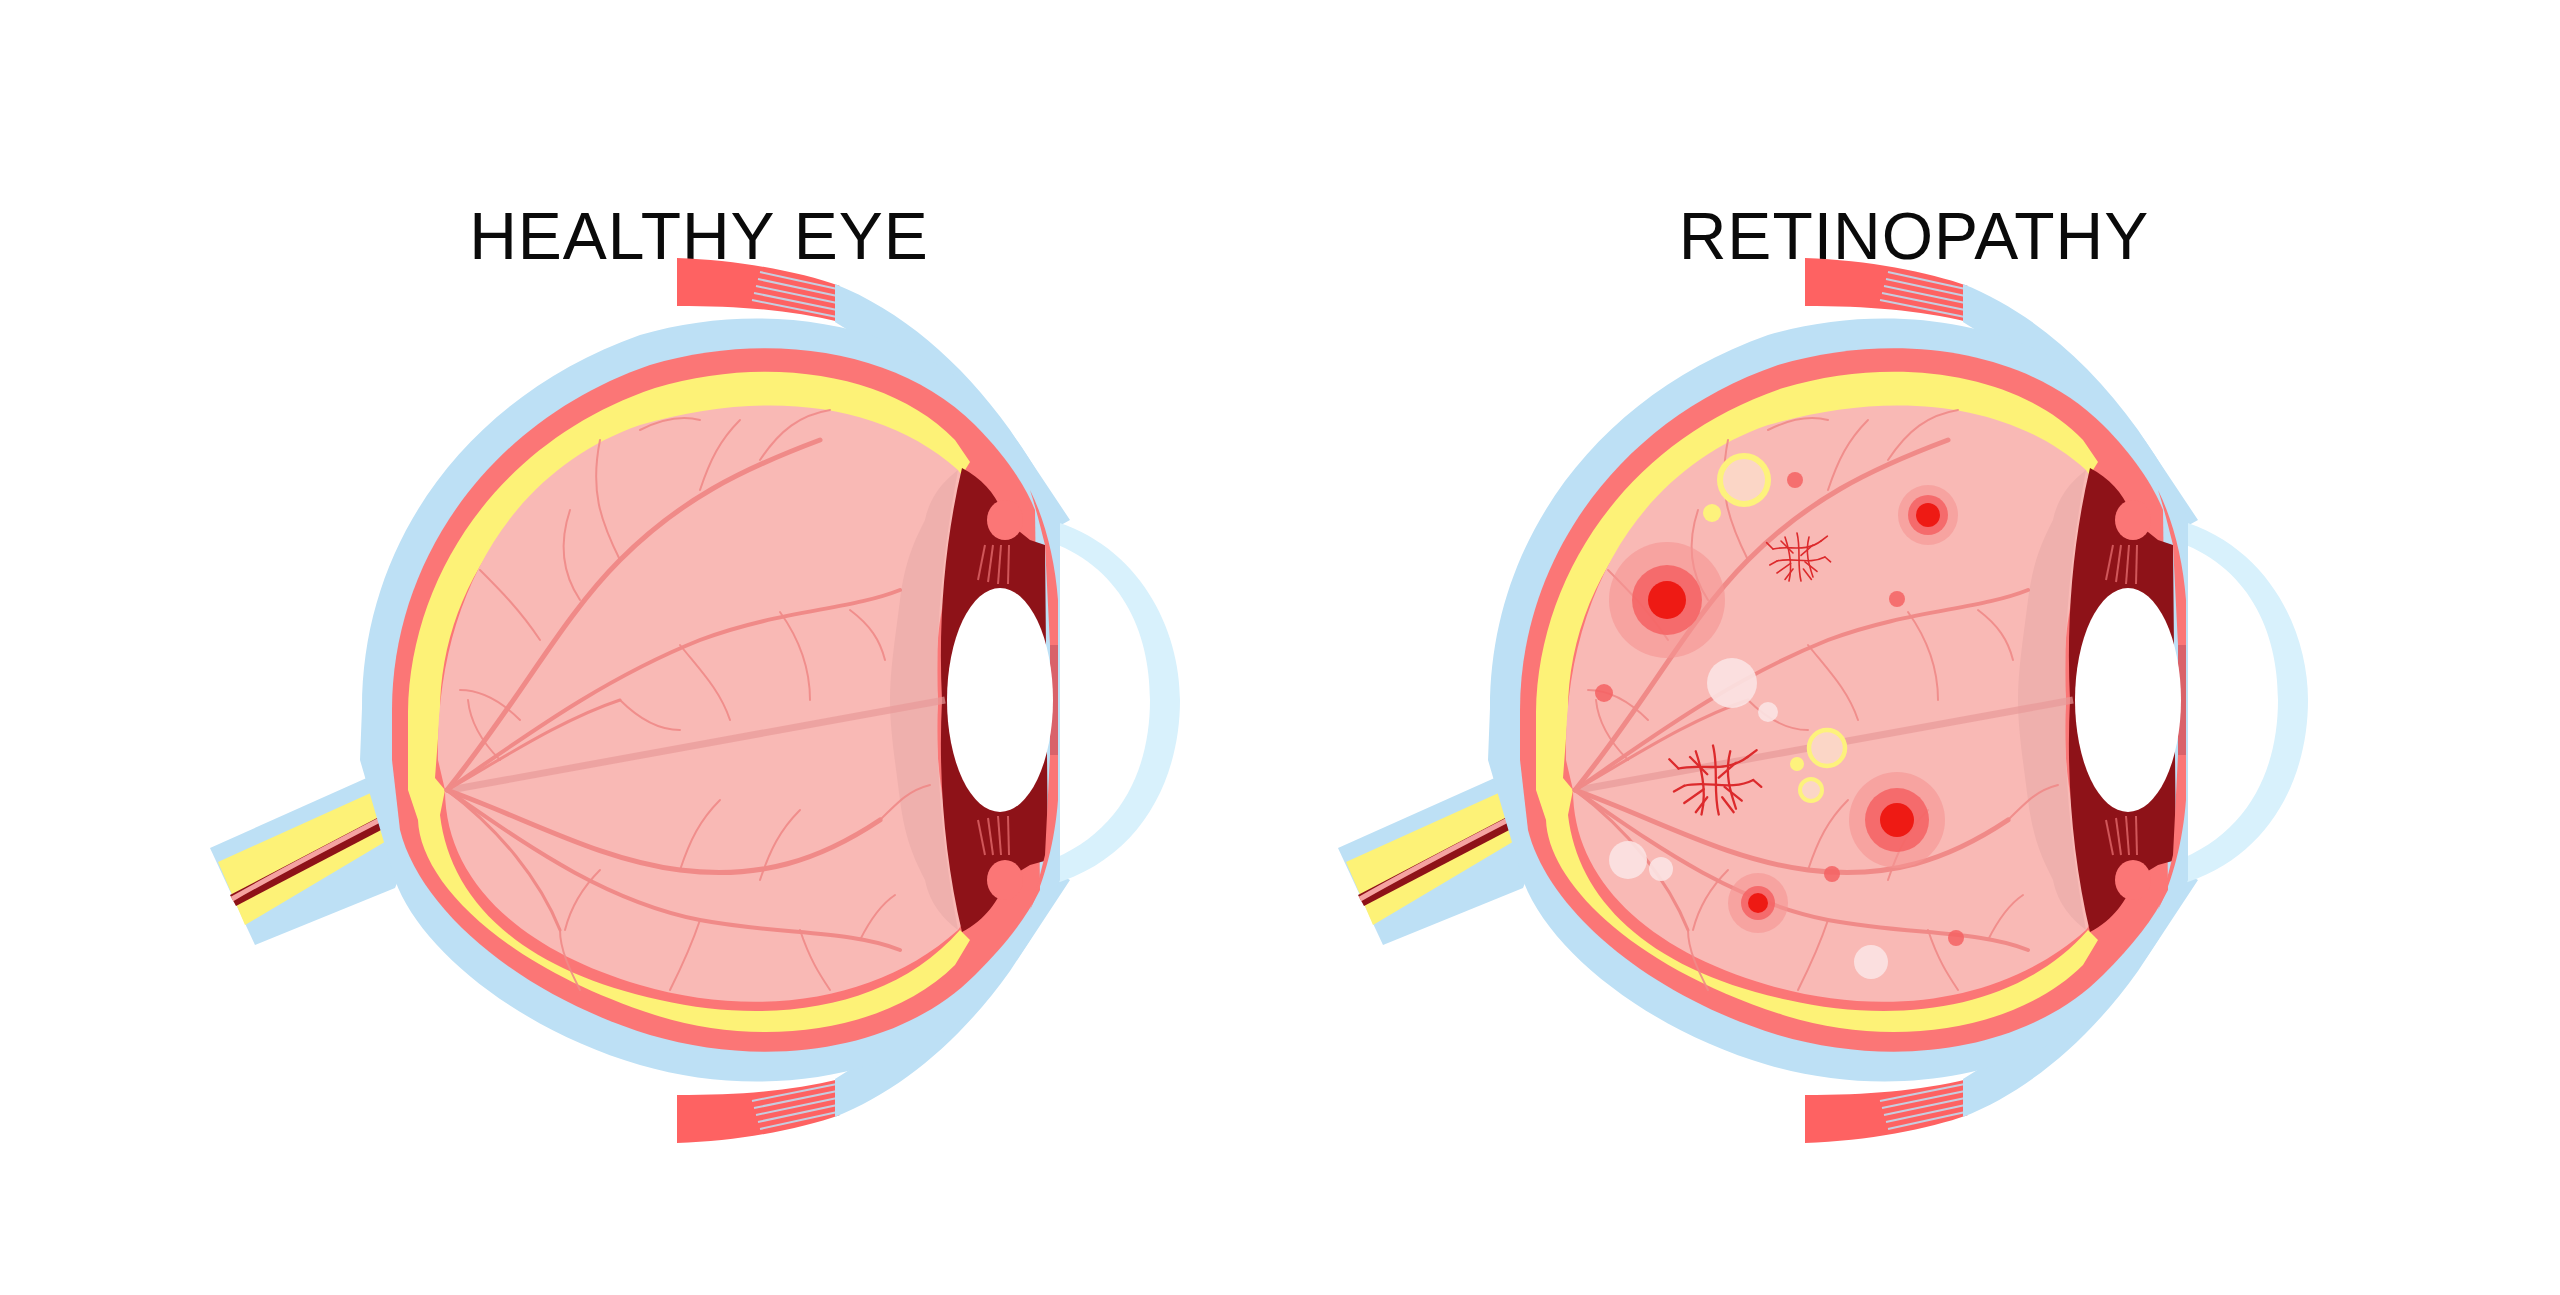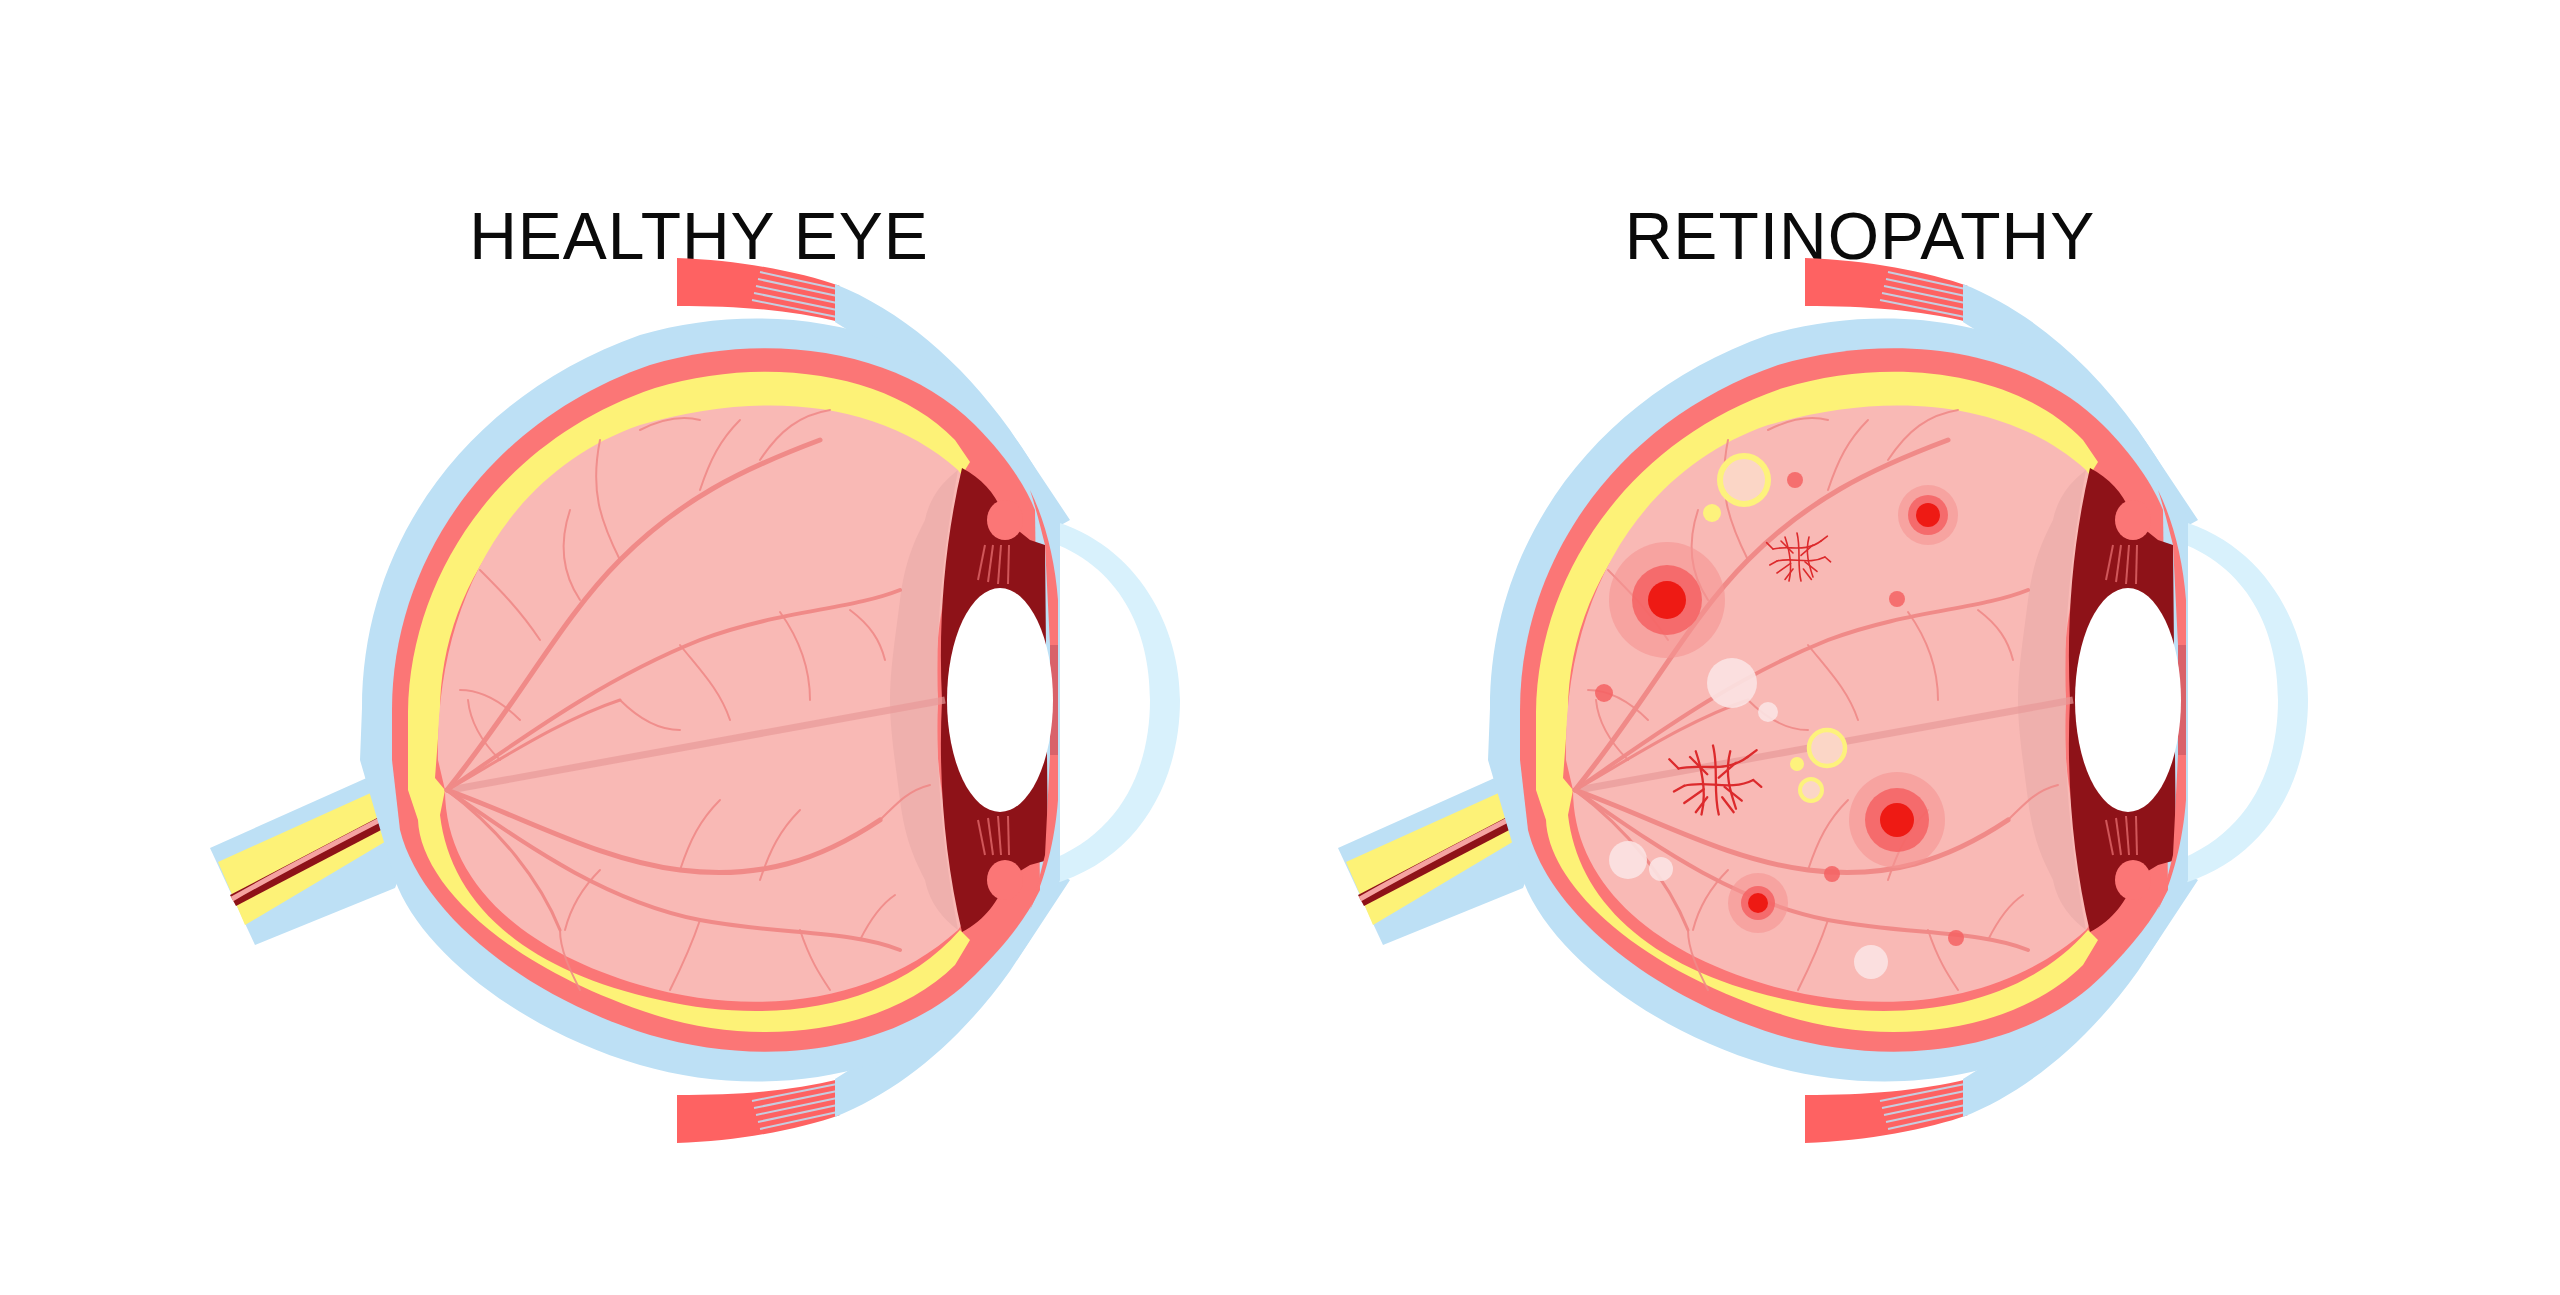--- a/index.html
+++ b/index.html
@@ -3,21 +3,21 @@
 <meta charset="utf-8">
 <style>
   html, body { margin: 0; padding: 0; background: #ffffff; }
   body { width: 2560px; height: 1295px; position: relative; overflow: hidden; font-family: "Liberation Sans", "DejaVu Sans", sans-serif; }
   .title {
     position: absolute; top: 148px; height: 80px; line-height: 80px;
     font-size: 66px; font-weight: 400; color: #0a0a0a; letter-spacing: 1px;
     text-align: center; width: 700px; margin-top: 48px;
   }
   #title-left { left: 349px; }
-  #title-right { left: 1510px; }
+  #title-right { left: 1564px; }
   svg.stage { position: absolute; left: 0; top: 0; }
 </style>
 </head>
 <body>
 
 <div class="title" id="title-left">HEALTHY EYE</div>
 <div class="title" id="title-right">RETINOPATHY</div>
 
 <svg class="stage" width="2560" height="1295" viewBox="0 0 2560 1295" xmlns="http://www.w3.org/2000/svg">
   <defs>

